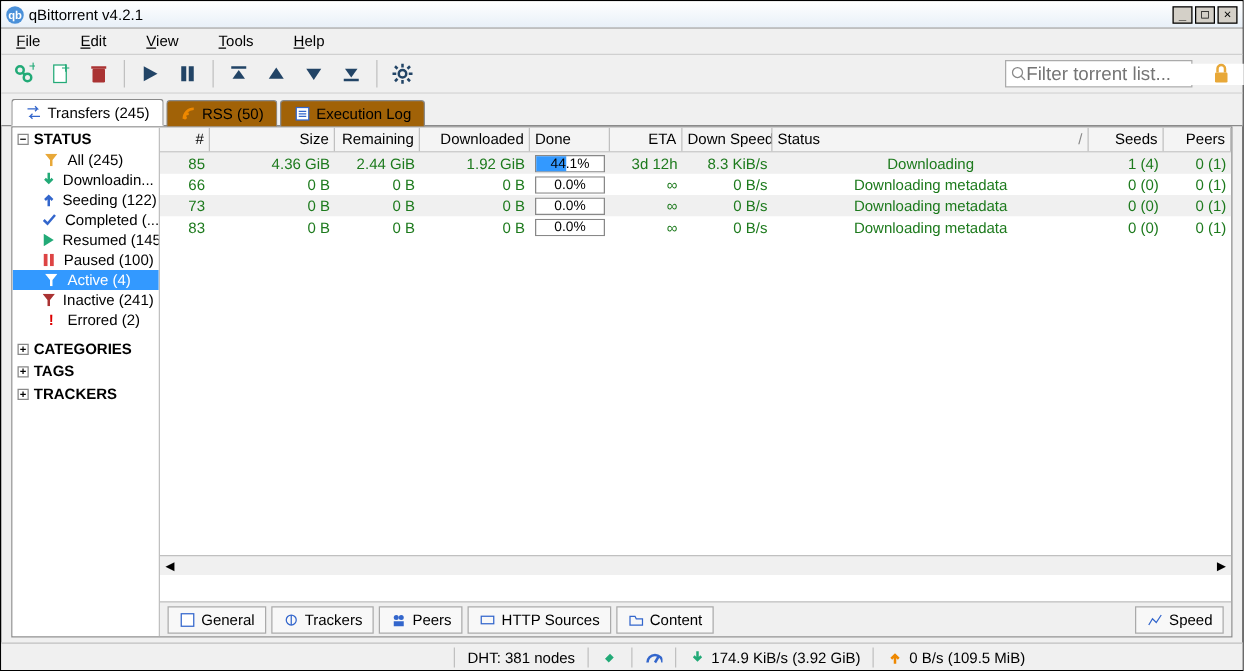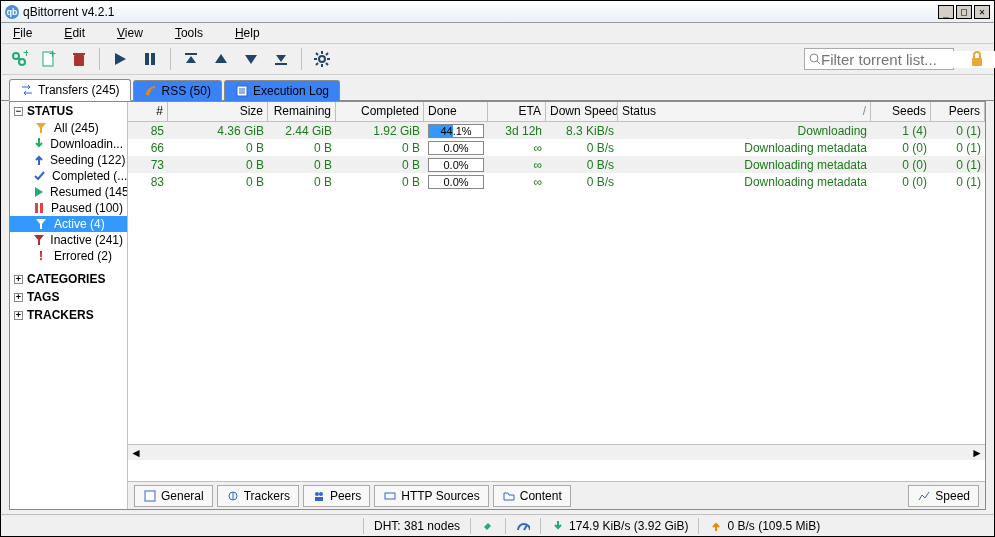--- a/index.html
+++ b/index.html
@@ -12,37 +12,37 @@
 .menubar { height:20px; display:flex; align-items:center; padding:0 6px; gap:20px; background:#f0f0f0;}
 .menubar span { padding:2px 6px; cursor:default;}
 .menubar span u { text-decoration: underline; }
 .toolbar { height:32px; display:flex; align-items:center; padding:2px 6px; gap:6px; border-top:1px solid #d0d0d0; border-bottom:1px solid #d0d0d0; background:#f0f0f0;}
 .toolbar .tbtn { width:24px;height:24px;display:flex;align-items:center;justify-content:center;cursor:default;}
 .toolbar .sep { width:1px; height:22px; background:#c0c0c0; margin:0 2px;}
 .search { margin-left:auto; display:flex; align-items:center; border:1px solid #aaa; background:#fff; height:22px; padding:0 4px; width:150px;}
 .search input { border:none; outline:none; flex:1; font-size:15px; color:#888;}
 .lock { width:22px;height:22px;display:flex;align-items:center;justify-content:center;margin-left:6px;}
 .tabs { height:26px; display:flex; align-items:flex-end; padding:0 8px; gap:2px; background:#f0f0f0; border-bottom:1px solid #8a8a8a;}
-.tab { border:1px solid #8a8a8a; border-bottom:none; background:#3b82f6; padding:3px 10px; display:flex; align-items:center; gap:4px; border-radius:3px 3px 0 0; cursor:default; position:relative; top:1px;}
+.tab { border:1px solid #8a8a8a; border-bottom:none; background:#a16207; padding:3px 10px; display:flex; align-items:center; gap:4px; border-radius:3px 3px 0 0; cursor:default; position:relative; top:1px;}
 .tab.active { background:#fff; border-bottom:1px solid #fff;}
 .body { flex:1; display:flex; background:#fff; border-top:none; margin:0 8px 4px 8px; border:1px solid #8a8a8a; overflow:hidden;}
 .sidebar { width:118px; border-right:1px solid #c0c0c0; background:#fff; overflow:hidden;}
 .side-head { font-weight:bold; padding:2px 4px; display:flex; align-items:center; gap:2px;}
 .side-item { padding:1px 4px 1px 24px; display:flex; align-items:flex-end; gap:6px; cursor:default; white-space:nowrap; overflow:hidden;}
 .side-item.selected { background:#3399ff; color:#fff;}
 .expander { display:inline-block; width:9px; height:9px; border:1px solid #888; text-align:center; line-height:7px; font-size:9px; margin-right:2px;}
 .main { flex:1; display:flex; flex-direction:column;}
 .grid-head { height:20px; display:flex; border-bottom:1px solid #c0c0c0; background:#f4f4f4;}
 .gh { border-right:1px solid #c0c0c0; padding:2px 4px; text-align:right; overflow:hidden; white-space:nowrap;}
 .gh.left { text-align:left;}
 .rows { flex:1; overflow:auto; position:relative;}
 .row { height:17px; display:flex; align-items:center; color:#1d7a1d;}
 .row.alt { background:#f0f0f0;}
 .cell { padding:0 4px; text-align:right; overflow:hidden; white-space:nowrap;}
-.cell.left { text-align:right;}
+.cell.left { text-align:center;}
 .done-cell { display:flex; align-items:center; justify-content:flex-end; }
 .done-box { border:1px solid #888; height:14px; width:56px; background:#fff; position:relative; display:flex; align-items:center; justify-content:center; color:#000;}
 .done-fill { position:absolute; left:0; top:0; bottom:0; background:#3399ff;}
 .done-txt { position:relative; z-index:1; font-size:11px;}
 .hscroll { height:16px; background:#f0f0f0; border-top:1px solid #c0c0c0; display:flex; align-items:center; justify-content:space-between; padding:0 2px;}
 .detail-tabs { height:28px; display:flex; align-items:center; padding:2px 6px; gap:4px; border-top:1px solid #c0c0c0; background:#f0f0f0;margin-top:21px;}
 .dtab { border:1px solid #aaa; background:#f8f8f8; padding:3px 8px; display:flex; align-items:center; gap:4px; cursor:default;}
 .speed-tab { margin-left:auto;}
 .statusbar { height:22px; border-top:1px solid #c0c0c0; display:flex; align-items:center; background:#f0f0f0; font-size:12px;}
 .sb-sep { width:1px; height:16px; background:#c0c0c0; margin:0 2px;}
@@ -282,21 +282,21 @@
           <span class="expander">+</span>
           <span>TRACKERS</span>
         </div>
     </div>
 
     <div class="main">
       <div class="grid-head">
         <div class="gh c-num">#</div>
         <div class="gh c-size">Size</div>
         <div class="gh c-rem">Remaining</div>
-        <div class="gh c-dl">Completed</div>
+        <div class="gh c-dl">Downloaded</div>
         <div class="gh c-done left">Done</div>
         <div class="gh c-eta">ETA</div>
         <div class="gh c-dspd">Down Speed</div>
         <div class="gh c-status left"><span>Status</span><span style="float:right;color:#888">/</span></div>
         <div class="gh c-seeds">Seeds</div>
         <div class="gh c-peers">Peers</div>
       </div>
       <div class="rows" id="rows">
           <div class="row alt">
             <div class="cell c-num">85</div>

